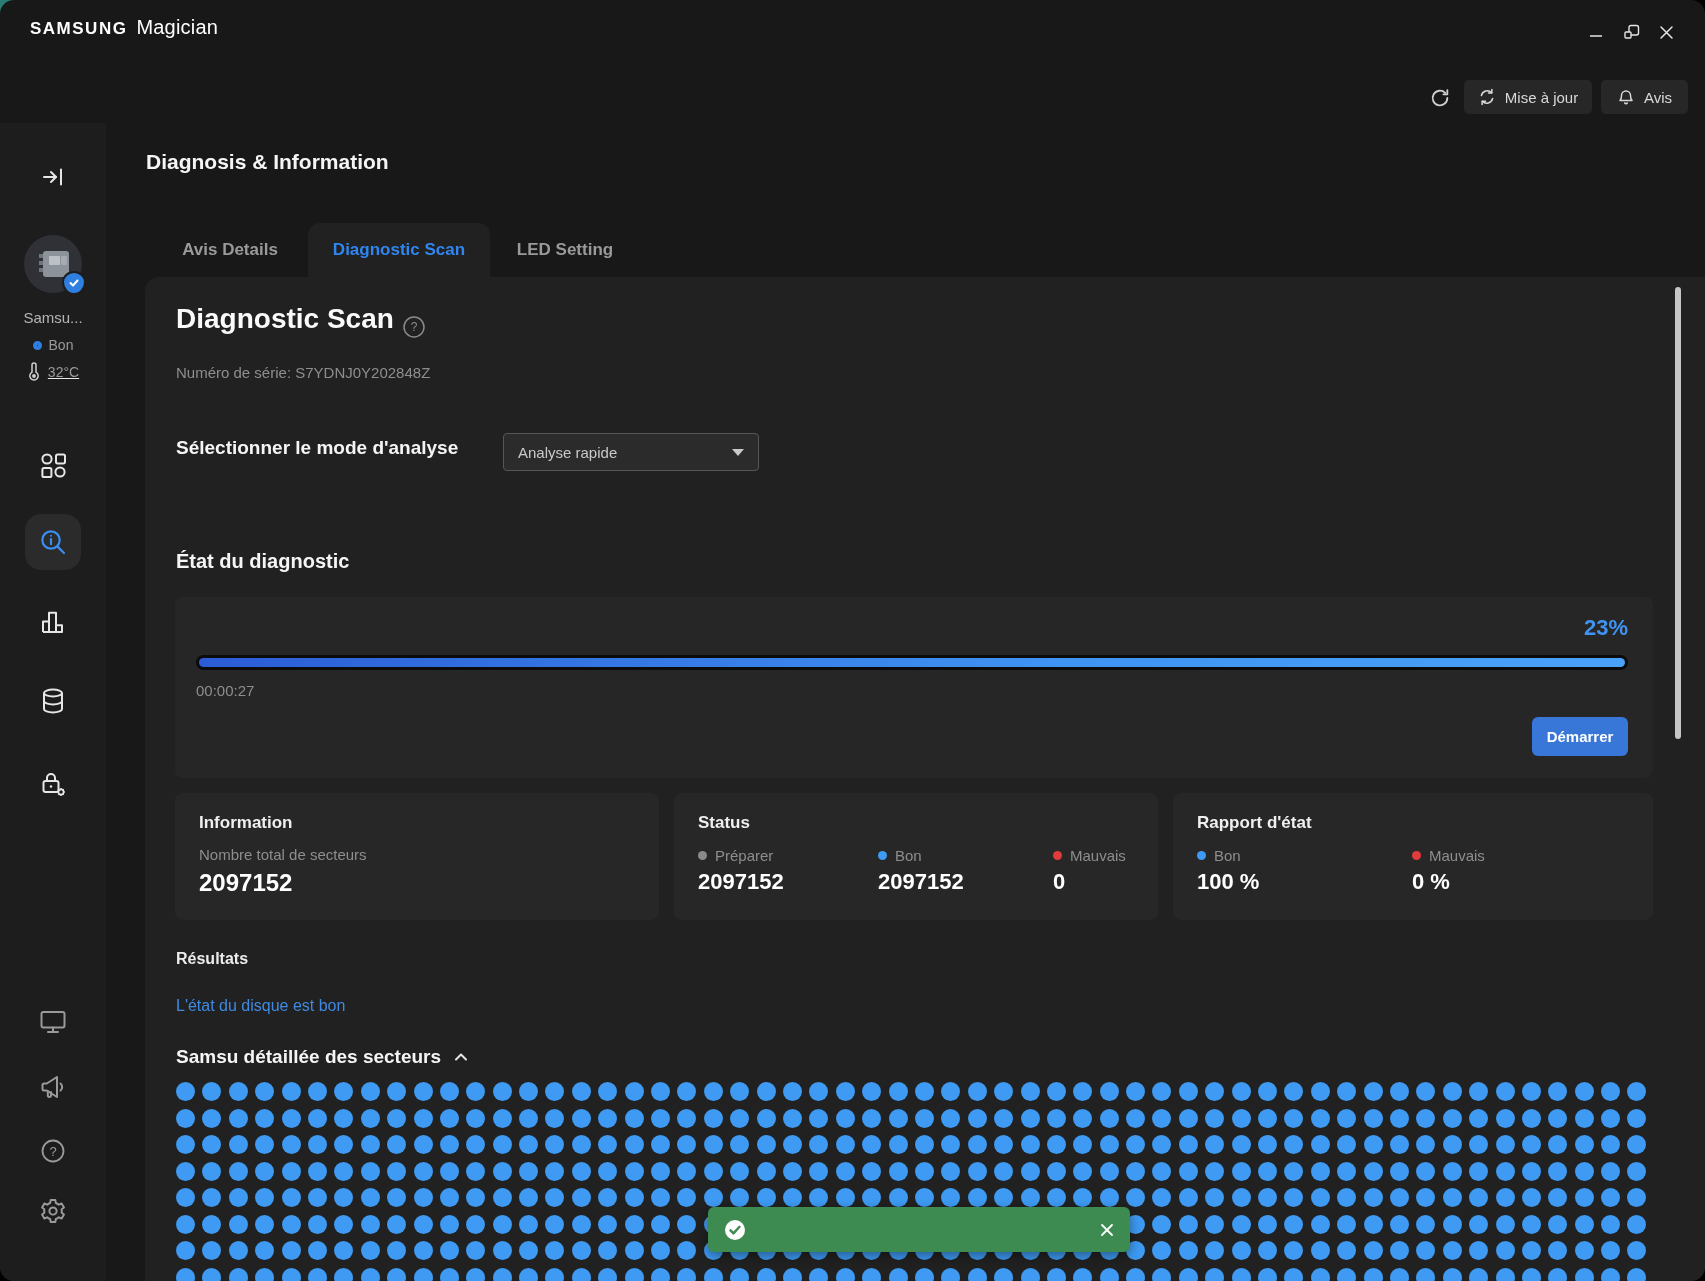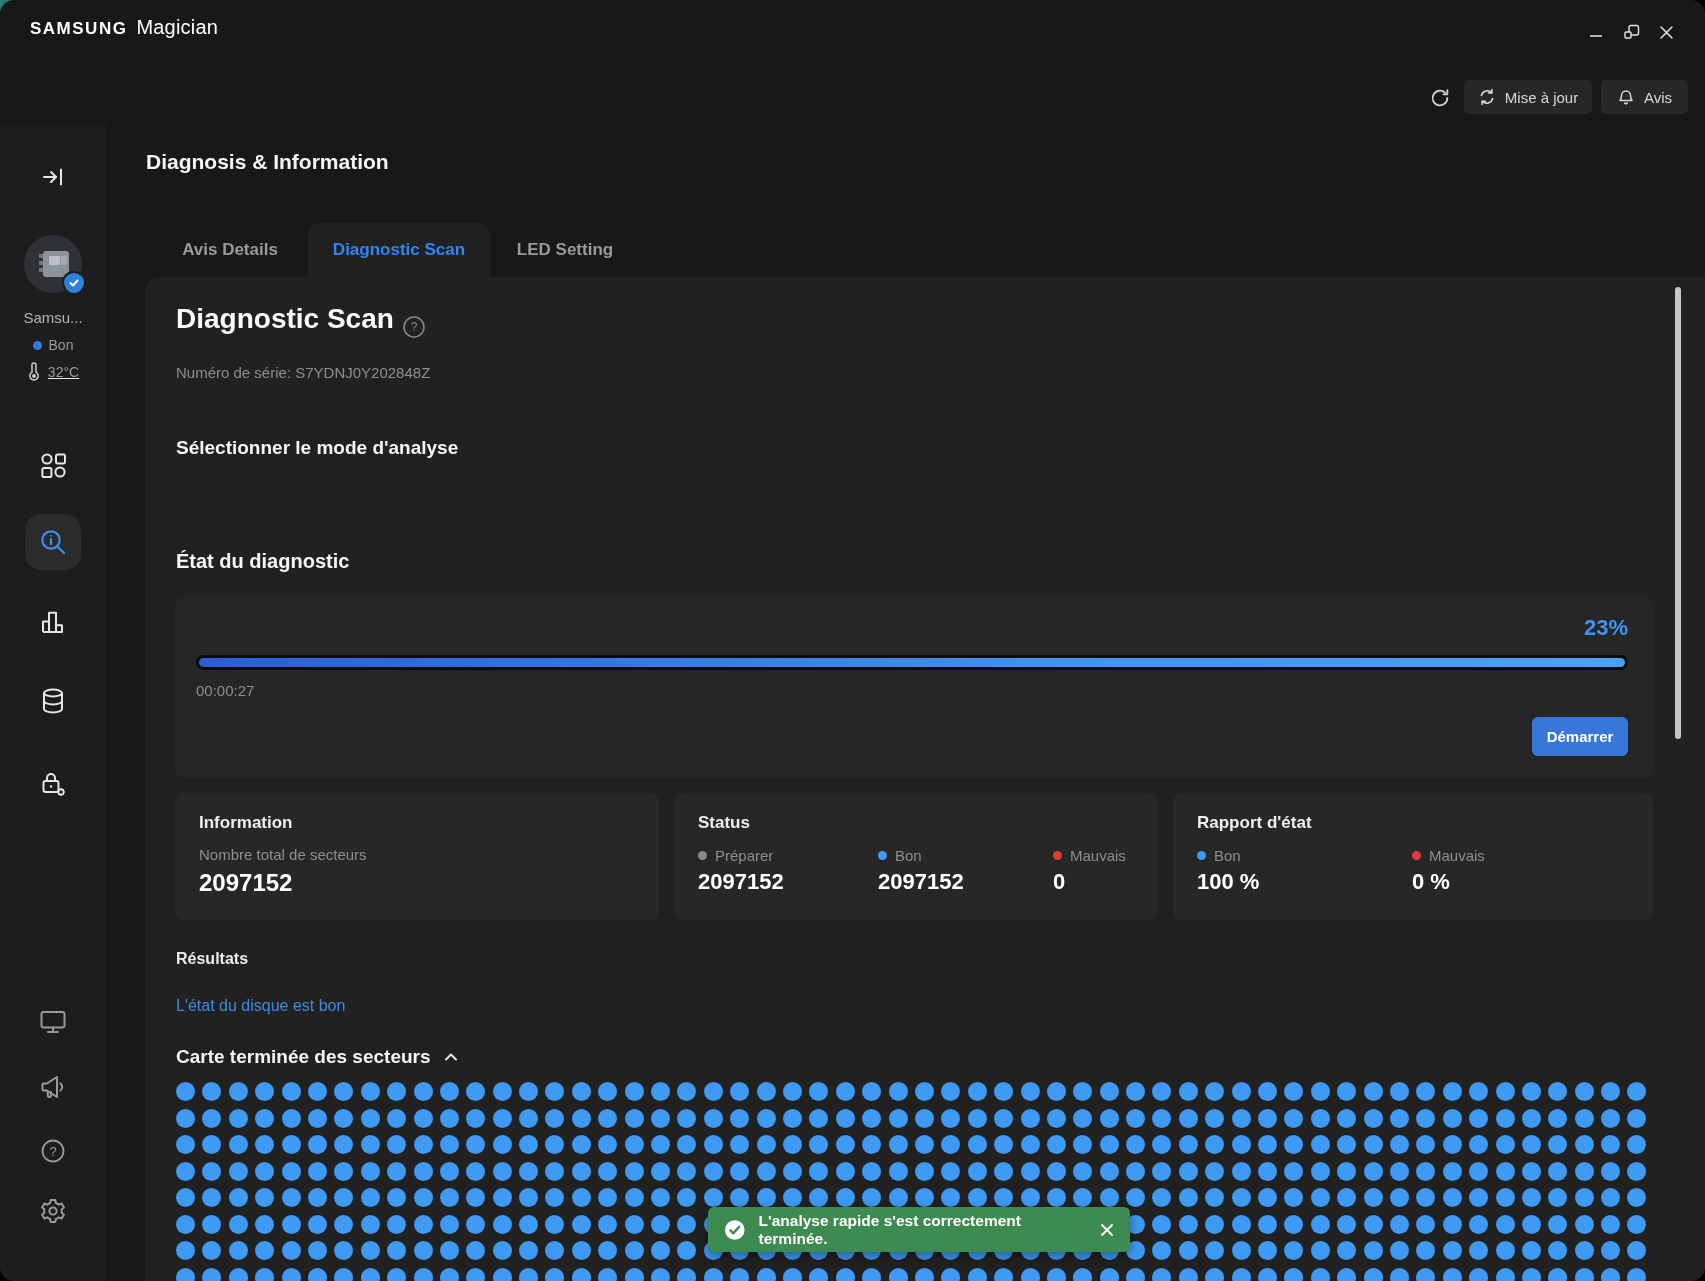--- a/index.html
+++ b/index.html
@@ -292,20 +292,24 @@
   <div class="abs" id="scan-heading">Diagnostic Scan</div>
   <div class="abs" id="scan-help">
     <svg width="24" height="24" viewBox="0 0 24 24">
         <circle cx="12" cy="12" r="10" fill="none" stroke="#8a8a8a" stroke-width="1.5"></circle>
         <text x="12" y="16.4" text-anchor="middle" font-size="12" fill="#8a8a8a">?</text>
       </svg>
   </div>
   <div class="abs" id="scan-serial">Numéro de série: S7YDNJ0Y202848Z</div>
 
   <div class="abs" id="mode-label">Sélectionner le mode d'analyse</div>
+  <div class="abs" id="mode-select">
+    <span>Analyse rapide</span>
+    <span class="caret"></span>
+  </div>
 
   <div class="abs" id="status-heading">État du diagnostic</div>
   <div class="abs" id="progress-panel"></div>
   <div class="abs" id="progress-percent">23%</div>
   <div class="abs" id="progress-track">
     <div id="progress-fill"></div>
   </div>
   <div class="abs" id="time-elapsed">00:00:27</div>
   <div class="abs" id="start-btn">Démarrer</div>
 
@@ -359,21 +363,21 @@
           </div>
         <div class="val">0 %</div>
       </div>
     </div>
   </div>
 
   <div class="abs" id="results-heading">Résultats</div>
   <div class="abs" id="results-message">L'état du disque est bon</div>
 
   <div class="abs" id="map-heading">
-    <span>Carte terminée des secteurs</span>
+    <span>Samsu détaillée des secteurs</span>
     <span id="map-collapse">
       <svg width="20" height="20" viewBox="0 0 24 24" fill="none" stroke="#e6e6e6" stroke-width="2.4" stroke-linecap="round" stroke-linejoin="round">
           <path d="M6 15l6-6 6 6"></path>
         </svg>
     </span>
   </div>
   <div class="abs" id="dot-grid" style="grid-template-columns: repeat(56, 19px);">
       <div class="dot" style="background: rgb(62, 154, 242);"></div>
       <div class="dot" style="background: rgb(62, 154, 242);"></div>
       <div class="dot" style="background: rgb(62, 154, 242);"></div>
@@ -822,21 +826,20 @@
       <div class="dot" style="background: rgb(62, 154, 242);"></div>
       <div class="dot" style="background: rgb(62, 154, 242);"></div>
       <div class="dot" style="background: rgb(62, 154, 242);"></div>
     </div>
 
   <div class="abs" id="toast">
     <svg width="22" height="22" viewBox="0 0 22 22">
         <circle cx="11" cy="11" r="10" fill="#fff"></circle>
         <path d="M6.5 11.3l3 3.1 6-6.6" stroke="#3d8b50" stroke-width="2.4" fill="none" stroke-linecap="round" stroke-linejoin="round"></path>
       </svg>
-    <span class="msg">L'analyse rapide s'est correctement terminée.</span>
     <span class="close">
       <svg width="14" height="14" viewBox="0 0 14 14">
           <path d="M2 2l10 10M12 2L2 12" stroke="#fff" stroke-width="1.8" stroke-linecap="round"></path>
         </svg>
     </span>
   </div>
 
 </div>
 
 </body></html>

